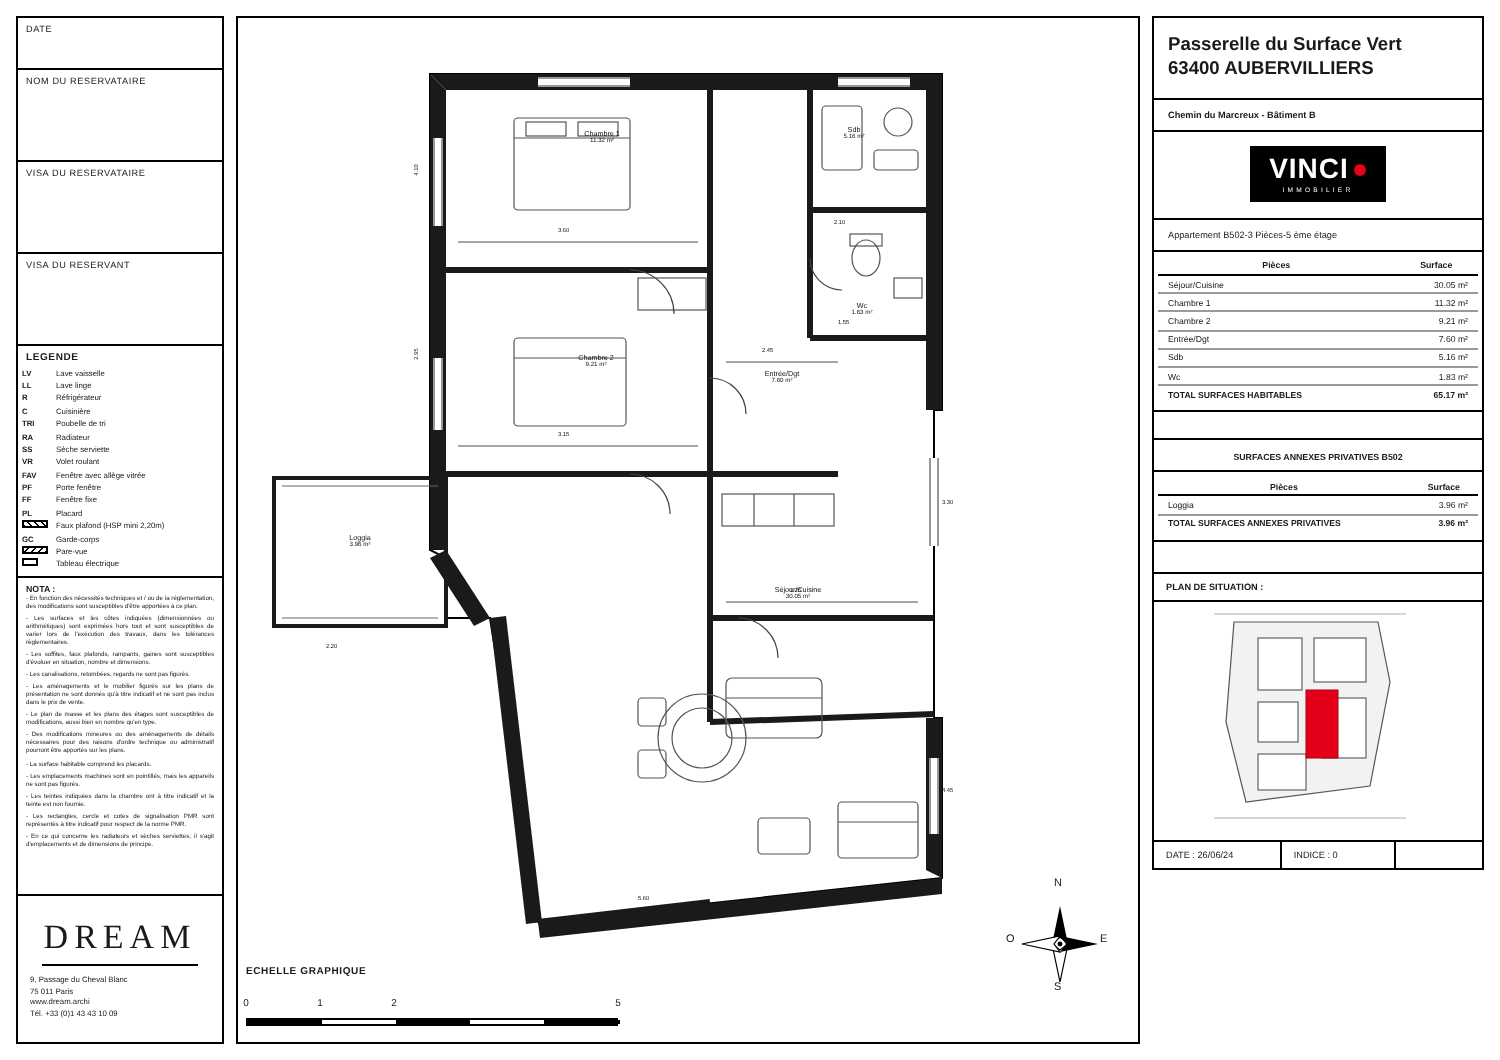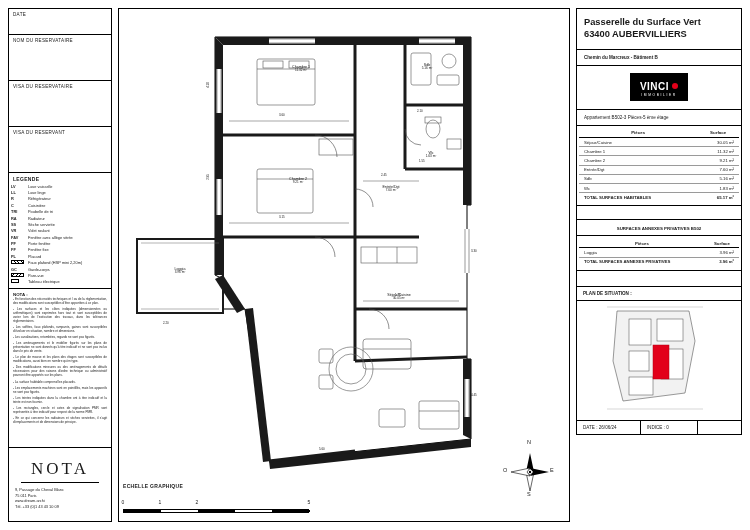--- a/index.html
+++ b/index.html
@@ -62,21 +62,21 @@
   .compass { position:absolute; right:14px; bottom:22px; width:50px; height:54px; font-size:5.5px; }
   .compass .lbl { position:absolute; }
 
   
   .right-col { position:absolute; left:576px; top:8px; width:166px; height:514px; }
   .r-box { border:1px solid #000; background:#fff; }
   .r-title { font-size:9.3px; font-weight:bold; line-height:1.28; padding:8px 7px 8px 7px; }
   .r-sub { font-size:4.6px; font-weight:bold; padding:5px 7px; border-top:1px solid #000; }
   .vinci-wrap { border-top:1px solid #000; padding:7px 0 8px 0; text-align:center; }
   .vinci-badge { display:inline-block; background:#000; color:#fff; padding:3px 10px 4px 10px; position:relative; }
-  .vinci-badge .vname { font-size:10px; font-weight:bold; letter-spacing:.5px; }
+  .vinci-badge .vname { font-size:14px; font-weight:bold; letter-spacing:.5px; }
   .vinci-badge .vsmall { font-size:3.3px; letter-spacing:1.6px; margin-top:-1px; }
   .vinci-dot { display:inline-block; width:6px; height:6px; background:#e2001a; border-radius:50%;
      vertical-align:middle; margin-left:3px; }
 
   .appart { font-size:4.6px; padding:5px 7px; border:1px solid #000; border-top:none; }
 
   .surf-tbl { width:100%; border-collapse:collapse; }
   .surf-tbl td { font-size:4.3px; padding:1.6px 5px; border-bottom:.4px solid #9a9a9a; }
   .surf-tbl td.right { text-align:right; }
   .surf-tbl tr.head td { font-weight:bold; text-align:center; border-bottom:.7px solid #000; font-size:4.4px;}
@@ -203,21 +203,21 @@
         <p>- Des modifications mineures ou des aménagements de détails nécessaires pour des raisons d'ordre technique ou administratif pourront être apportés sur les plans.</p>
         <p>- La surface habitable comprend les placards.</p>
         <p>- Les emplacements machines sont en pointillés, mais les appareils ne sont pas figurés.</p>
         <p>- Les teintes indiquées dans la chambre ont à titre indicatif et la teinte est non fournie.</p>
         <p>- Les rectangles, cercle et cotes de signalisation PMR sont représentés à titre indicatif pour respect de la norme PMR.</p>
         <p>- En ce qui concerne les radiateurs et sèches serviettes, il s'agit d'emplacements et de dimensions de principe.</p>
       </div>
     </div>
 
     <div class="logo-box">
-      <div class="logo-name">NOTA</div>
+      <div class="logo-name">DREAM</div>
       <div class="logo-rule"></div>
       <div class="logo-addr">
         <div>9, Passage du Cheval Blanc</div>
         <div>75 011 Paris</div>
         <div>www.dream.archi</div>
         <div>Tél. +33 (0)1 43 43 10 09</div>
       </div>
     </div>
   </div>
 

